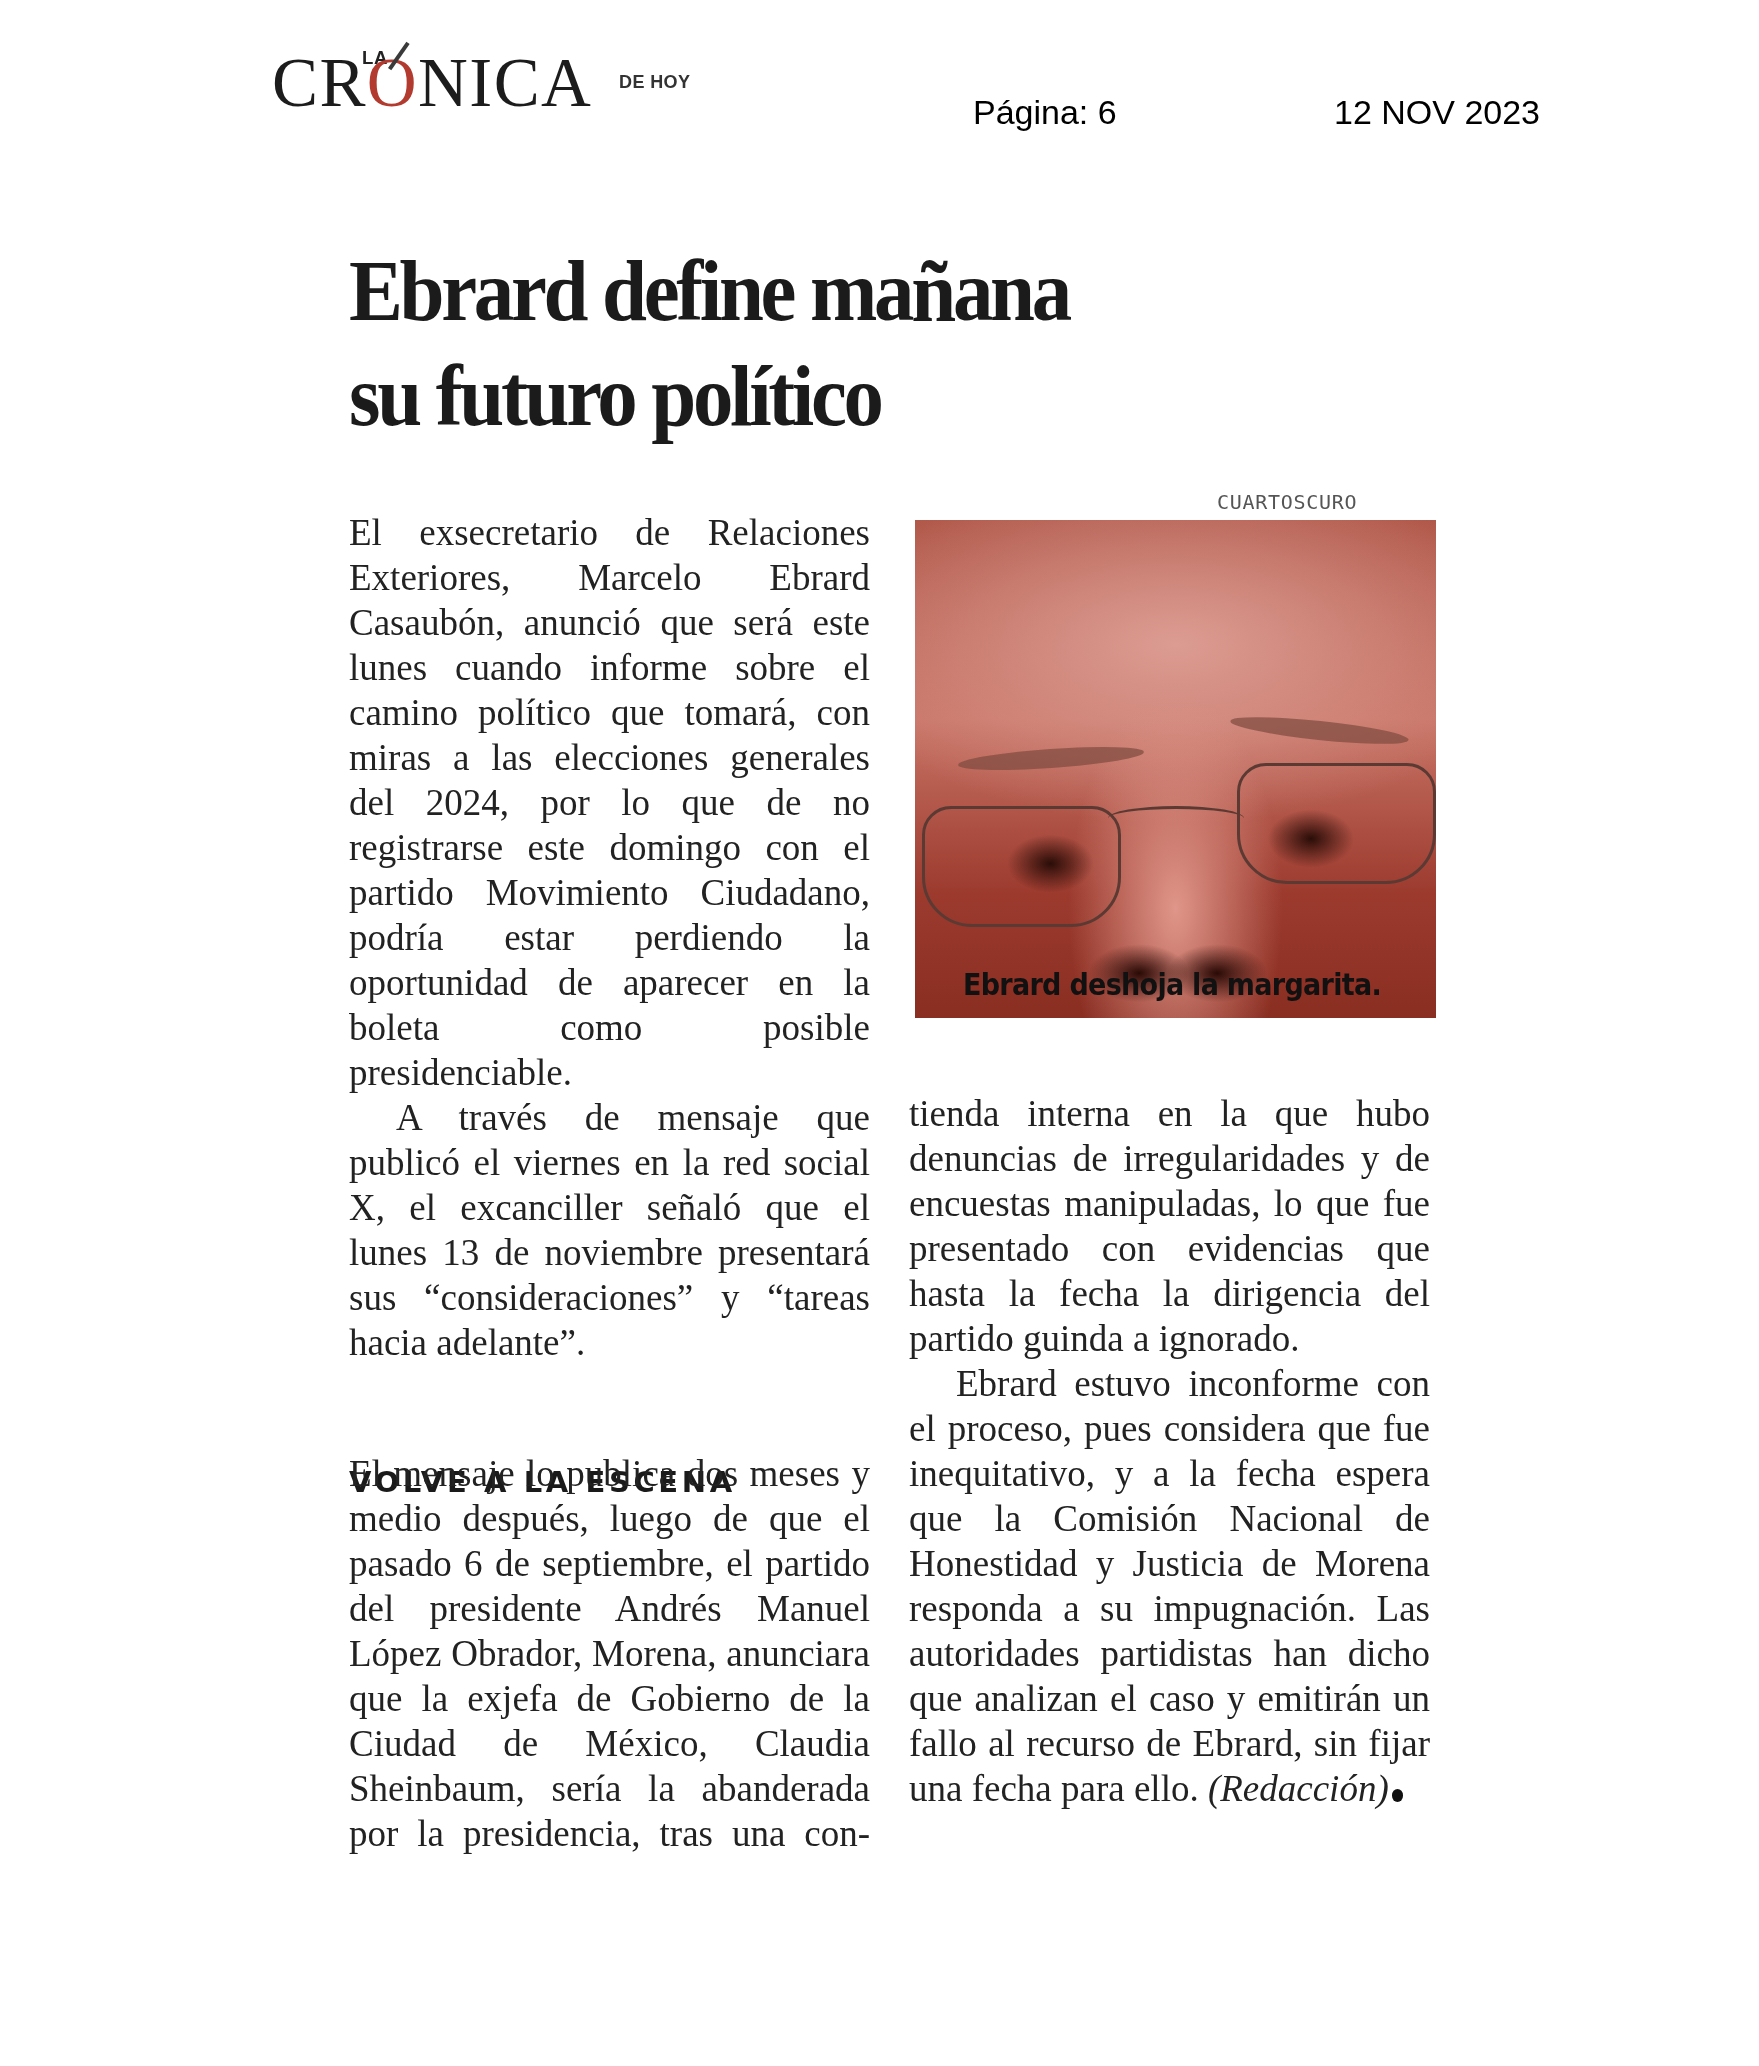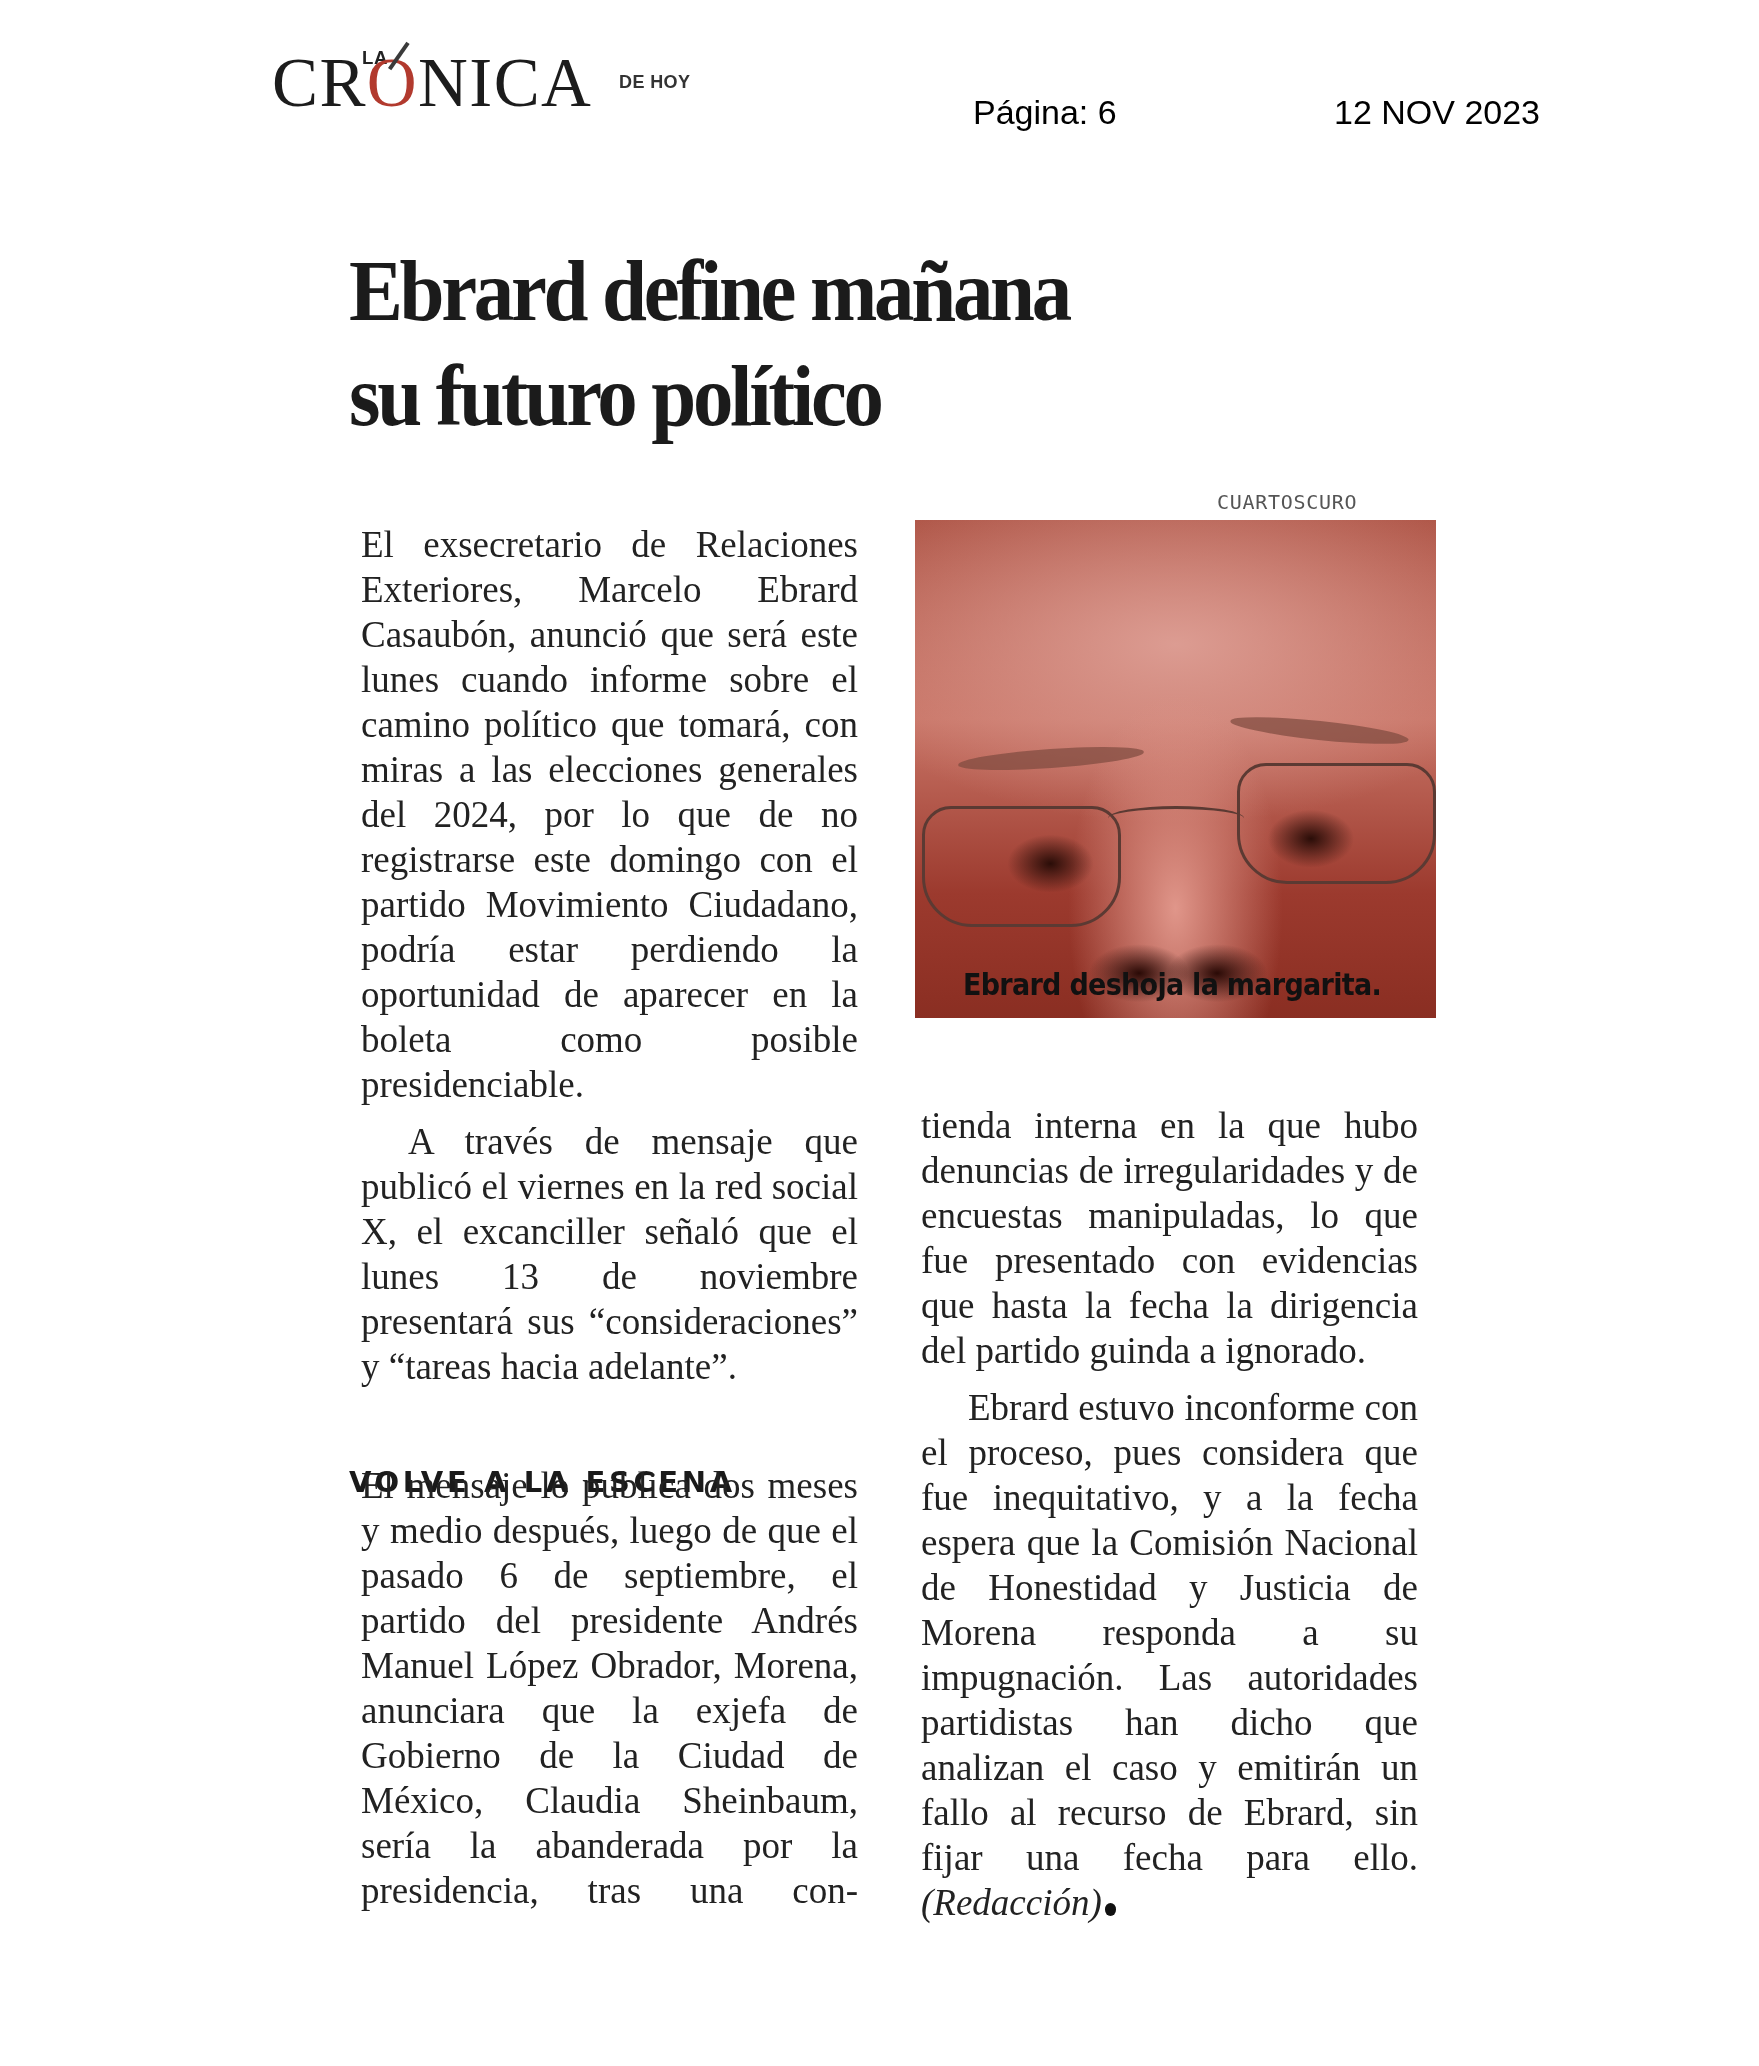--- a/index.html
+++ b/index.html
@@ -16,21 +16,21 @@
   .logo-dehoy { position: absolute; left: 347px; top: 29px; font: bold 18px "Liberation Sans", sans-serif; color: #333; letter-spacing: 0.4px; }
 
   .page-no { left: 973px; top: 93px; font: 34px "Liberation Sans", sans-serif; color: #000; }
   .page-date { left: 1334px; top: 93px; font: 34px "Liberation Sans", sans-serif; color: #000; }
 
   
   .headline { left: 349px; top: 238px; width: 1003px; font: bold 87px "Liberation Serif", serif; line-height: 105px; letter-spacing: -3.6px; color: #1b1b1b; transform: scaleX(0.93); transform-origin: left top; }
 
   
   .col { font: 37px "Liberation Serif", serif; line-height: 45px; text-align: justify; color: #222; }
-  .col p { margin: 12px; }
+  .col p { margin: 0; }
   .col p.indent { text-indent: 47px; }
   .col-left { left: 349px; top: 510px; width: 521px; }
   .col-left-b { left: 349px; top: 1451px; width: 521px; }
   .col-right { left: 909px; top: 1091px; width: 521px; }
 
   .subhead { left: 349px; top: 1417px; font: bold 29px "DejaVu Sans", sans-serif; letter-spacing: 3.6px; color: #1a1a1a; margin-top: 48px; }
 
   
   .credit { left: 1217px; top: 490px; width: 219px; text-align: left; font: 20px "DejaVu Sans Mono", monospace; color: #555; letter-spacing: 0.7px; }
   .photo { left: 915px; top: 520px; width: 521px; height: 498px; overflow: hidden;

